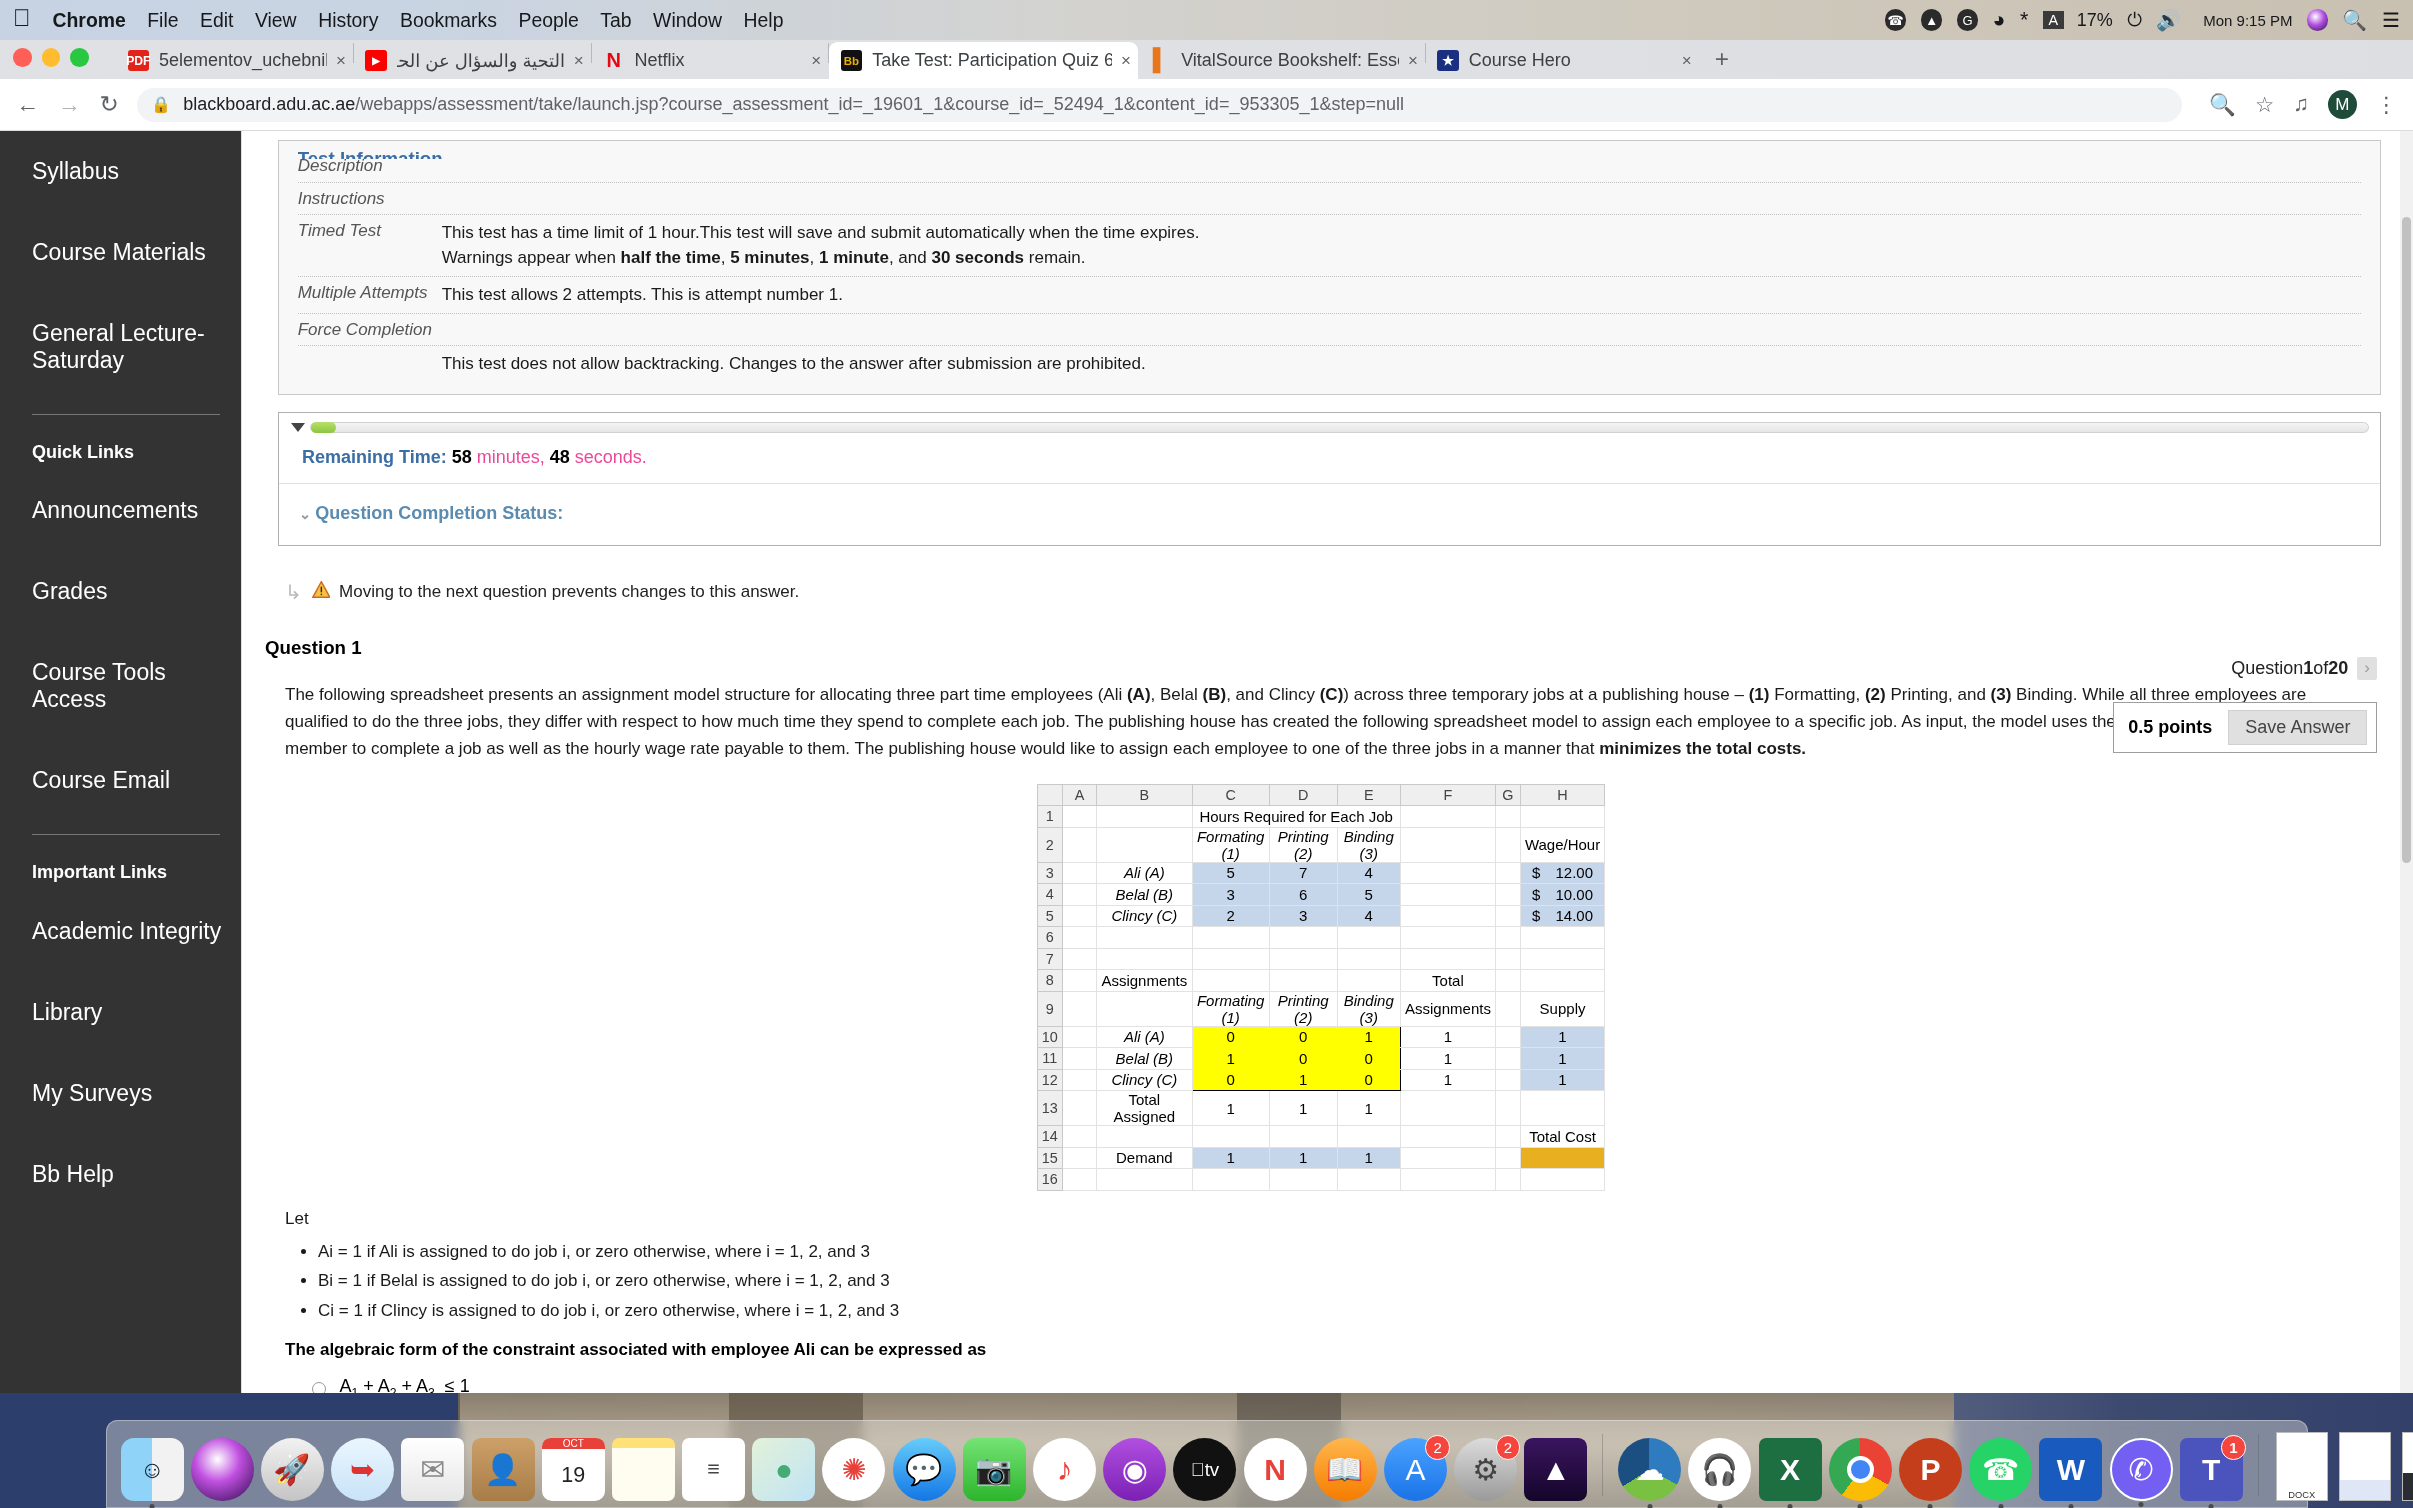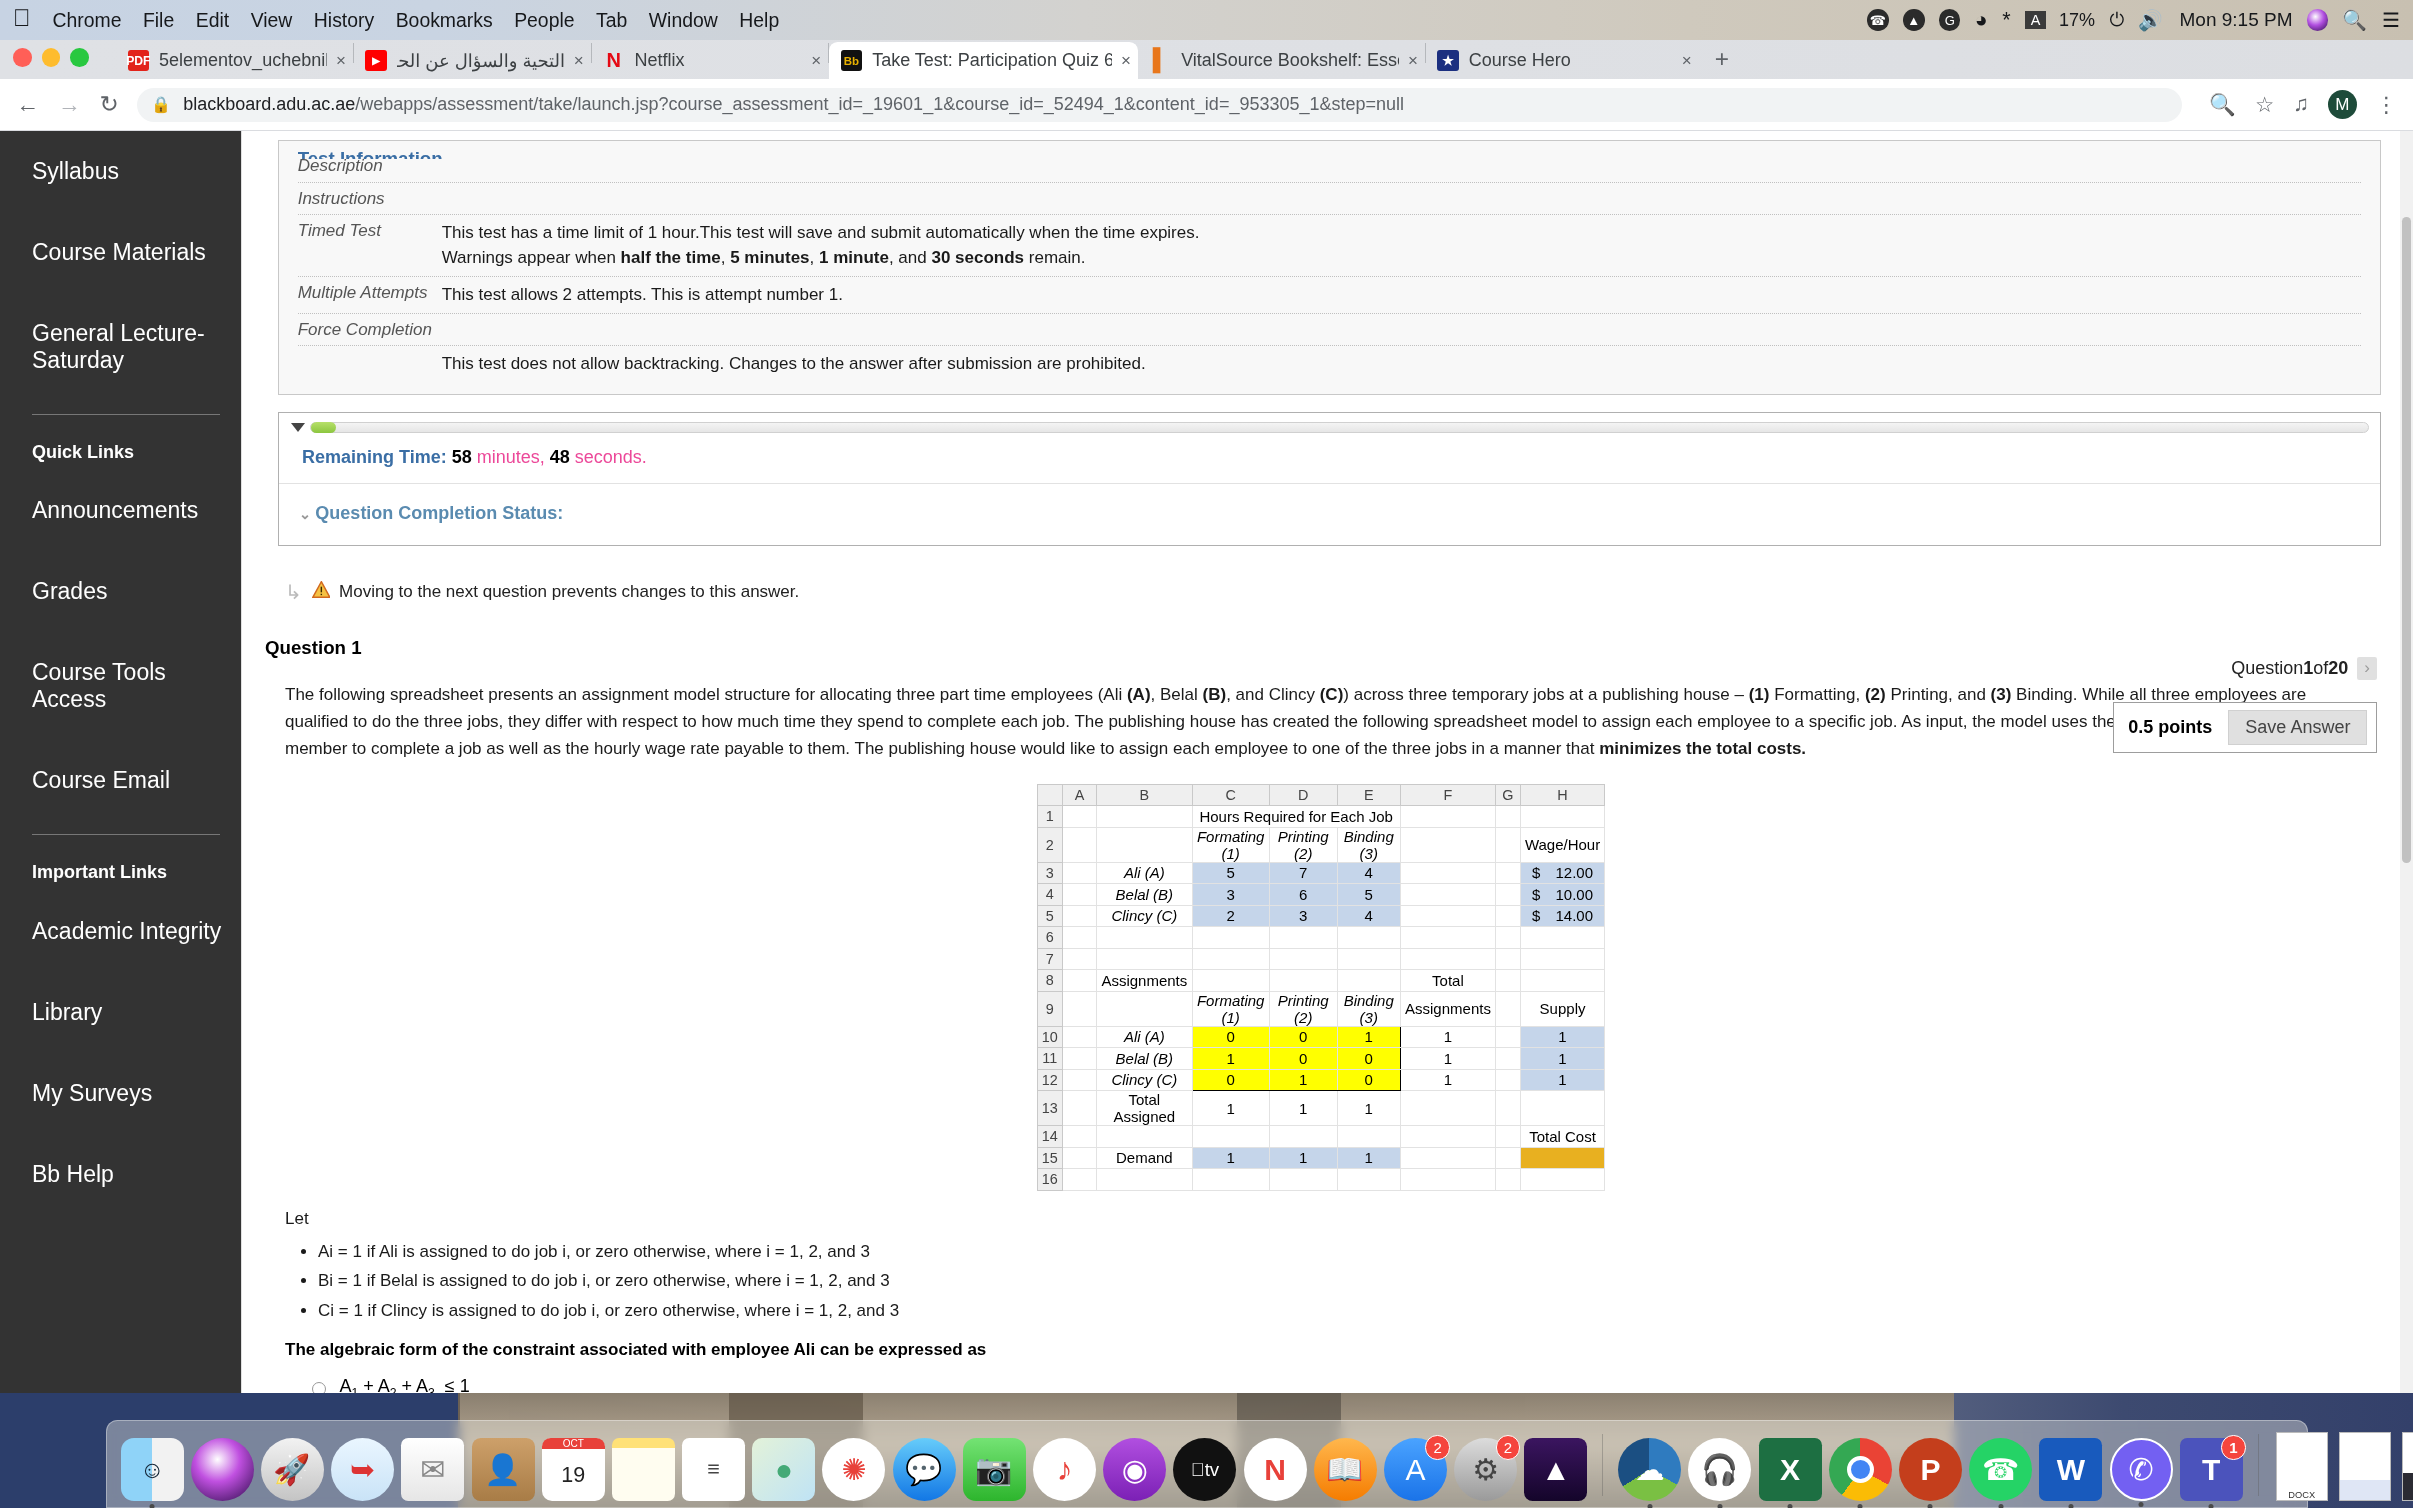--- a/index.html
+++ b/index.html
@@ -12,30 +12,30 @@
 
   
   #menubar {
     position: absolute; top: 0; left: 0; width: 2413px; height: 40px;
     background: linear-gradient(to right, #c7d3e3 0%, #c9d4e2 18%, #d3d2cf 45%, #cfc9bd 70%, #c8c0b1 100%);
     display: flex; align-items: center; padding: 0 13px;
     font-size: 19.4px; color: #16181b; z-index: 50;
   }
   #menubar .apple { font-size: 24px; margin-right: 21.5px; line-height: 1; padding-bottom: 3.6px;}
   #menubar .mitem { margin-right: 21.5px; white-space: nowrap; }
-  #menubar .mitem.bold { font-weight: normal; }
+  #menubar .mitem.bold { font-weight: bold; }
   #menubar .spacer { flex: 1; }
   #menubar .sicon { margin-left: 14.4px; display: flex; align-items: center; }
   .status-circle {
     width: 21.5px; height: 21.5px; border-radius: 50%;
     display: inline-flex; align-items: center; justify-content: center;
     font-size: 13px; color: #fff;
   }
   .batt-text { font-size: 18px; margin-left: 13px; }
-  .clock { font-size: 19px; margin-left: 16px; white-space: nowrap;}
+  .clock { font-size: 15px; margin-left: 22px; white-space: nowrap;}
 
   
   #chrome-window {
     position: absolute; top: 36px; left: 0; width: 2413px; height: 1473px;
     background: #fff; z-index: 20;
   }
   #tabstrip {
     position: relative; height: 43px;
     background: linear-gradient(to right,#dfe1e5 0%, #dee0e4 60%, #dcdee2 100%);
     display: flex; align-items: flex-end; padding-left: 13px;

